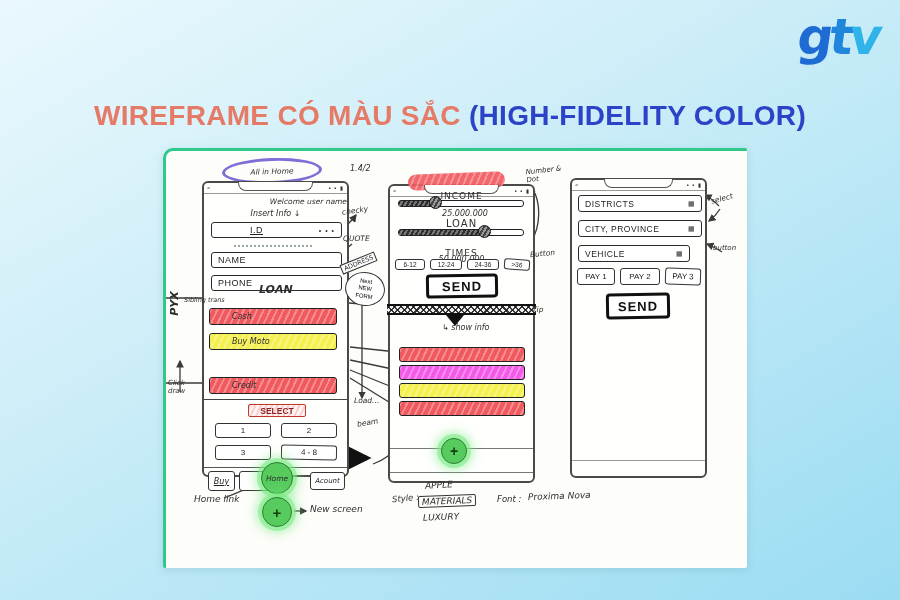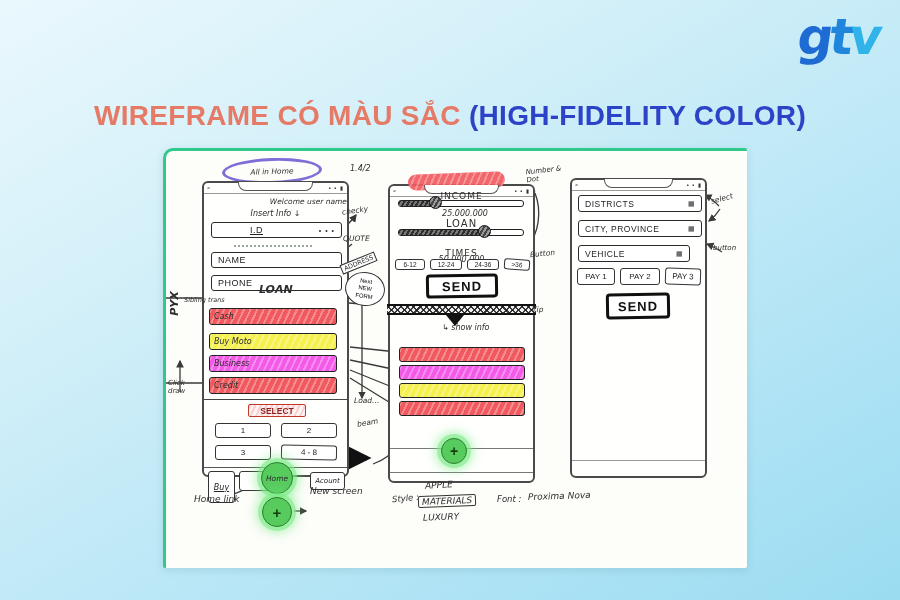--- a/index.html
+++ b/index.html
@@ -26,21 +26,21 @@
   .sketch svg.lines { left:0; top:0; pointer-events:none; }
 
   .phone { position:absolute; border:2px solid #4a4a4a; border-radius:6px; background:#fffffe; }
   .statusbar { position:absolute; top:0; left:0; right:0; height:11px; border-bottom:1px solid #999; font-size:5.5px; color:#333; }
   .sb-l { position:absolute; left:3px; top:2px; } .sb-r { position:absolute; right:3px; top:2px; letter-spacing:1px; }
   .notch { position:absolute; top:-1px; left:24%; width:52%; height:9px; background:#fffffe; border:1.3px solid #555; border-top:none; border-radius:0 0 8px 8px; }
 
   .field { position:absolute; border:1.6px solid #2b2b2b; border-radius:3px; background:#fff; font-size:9px; color:#222; display:flex; align-items:center; padding:0 6px; letter-spacing:.5px; }
   .bar { position:absolute; height:17px; border:1.6px solid #222; border-radius:3px; overflow:hidden; display:flex; align-items:center; }
   .bar::after { content:""; position:absolute; inset:0; background:repeating-linear-gradient(115deg, rgba(255,255,255,.3) 0 2px, transparent 2px 6px); }
-  .bar span { font-size:8px; padding-left:4px; position:relative; z-index:1; }
+  .bar span { font-size:8px; padding-left:22px; position:relative; z-index:1; }
   .c-red { background:#f0595e; } .c-yellow { background:#f4f04e; } .c-magenta { background:#f45ae8; }
 
   .btn { position:absolute; border:1.5px solid #333; border-radius:3px; background:#fff; display:flex; align-items:center; justify-content:center; font-size:8px; color:#222; }
   .send { border:3.5px solid #101010; border-radius:4px; font-weight:bold; font-size:13px; letter-spacing:1px; background:#fff; display:flex; align-items:center; justify-content:center; transform:rotate(-1deg); color:#111; }
   .select-box { border:1.6px solid #c0392b; color:#8e1f1f; background:repeating-linear-gradient(115deg, rgba(240,120,120,.35) 0 2px, rgba(255,230,230,.5) 2px 5px); font-weight:bold; font-size:8.5px; display:flex; align-items:center; justify-content:center; border-radius:2px; }
 
   .track { position:absolute; height:7px; border:1.4px solid #222; border-radius:3px; background:#fff; }
   .fill { position:absolute; left:0; top:0; bottom:0; background:repeating-linear-gradient(120deg,#2e2e2e 0 2px,#777 2px 4px); }
   .knob { position:absolute; width:13px; height:13px; border-radius:50%; border:1.5px solid #111; background:repeating-linear-gradient(120deg,#444 0 2px,#999 2px 4px); top:-5px; }
 
@@ -138,38 +138,35 @@
     <div class="field" style="top:92px;left:7px;width:131px;height:16px;">
       <span>PHONE</span>
     </div>
 
     <div class="bar c-red" style="top:125px;left:5px;width:128px;">
         <span class="hw">Cash</span>
       </div>
     <div class="bar c-yellow" style="top:150px;left:5px;width:128px;">
         <span class="hw">Buy Moto</span>
       </div>
-    <div class="bar c-magenta" style="top:172px;left:5px;width:128px;">
-        <span class="hw">Business</span>
-      </div>
     <div class="bar c-red" style="top:194px;left:5px;width:128px;text-align:center;">
         <span class="hw">Credit</span>
       </div>
 
     <div class="hline" style="top:216px;border-top:1.6px solid #444;"></div>
     <div class="abs select-box" style="top:221px;left:44px;width:58px;height:13px;">
       <span>SELECT</span>
     </div>
     <div class="btn" style="top:240px;left:11px;width:56px;height:15px;">1</div>
     <div class="btn" style="top:240px;left:77px;width:56px;height:15px;">2</div>
     <div class="btn" style="top:262px;left:11px;width:56px;height:15px;">3</div>
     <div class="btn" style="top:262px;left:77px;width:56px;height:15px;transform:rotate(1deg);">4 - 8</div>
 
     <div class="hline" style="top:284px;border-top:1.3px solid #555;"></div>
-    <div class="btn hw" style="top:288px;left:4px;width:27px;height:32px;font-size:8px;text-decoration:underline;">Buy</div>
+    <div class="btn hw" style="top:288px;left:4px;width:27px;height:20px;font-size:8px;text-decoration:underline;">Buy</div>
     <div class="btn" style="top:288px;left:35px;width:45px;height:20px;"></div>
     <div class="btn hw" style="top:289px;left:106px;width:35px;height:18px;font-size:7px;">Acount</div>
     <div class="gcircle glow" style="left:57px;top:279px;width:32px;height:32px;font-size:7.5px;">
       <span class="hw">Home</span>
     </div>
   </div>
 
   <div class="abs hw note" style="left:176px;top:56px;transform:rotate(-8deg);">checky</div>
   <div class="abs hw note" style="left:185px;top:65px;">↓</div>
   <div class="abs hw note" style="left:177px;top:84px;">QUOTE</div>
@@ -181,21 +178,21 @@
   </div>
   <div class="abs hw" style="left:18px;top:137px;font-size:6.5px;margin-top:8px;">Sibling trans</div>
   <div class="abs hw" style="left:93px;top:132px;font-size:11px;font-weight:bold;">LOAN</div>
   <div class="abs hw" style="left:2px;top:228px;font-size:7px;width:26px;line-height:1.2;">Click draw</div>
   <div class="abs hw note" style="left:188px;top:246px;">Load...</div>
   <div class="abs hw note" style="left:191px;top:268px;transform:rotate(-10deg);">beam</div>
   <div class="abs hw" style="left:28px;top:343px;font-size:9px;">Home link</div>
   <div class="abs gcircle glow" style="left:96px;top:346px;width:30px;height:30px;font-size:15px;font-weight:bold;">
     <span>+</span>
   </div>
-  <div class="abs hw" style="left:144px;top:335px;font-size:9px;">New screen</div>
+  <div class="abs hw" style="left:144px;top:353px;font-size:9px;">New screen</div>
 
   <div class="phone" style="left:222px;top:33px;width:147px;height:299px;">
     <div class="blob" style="top:-13px;left:18px;width:97px;height:16px;"></div>
     <div class="statusbar">
       <span class="sb-l">≈</span>
       <span class="sb-r">▪ ▪ ▮</span>
       <div class="notch"></div>
     </div>
     <div class="abs hw up" style="top:5px;left:0;right:0;text-align:center;font-size:9px;letter-spacing:1px;">INCOME</div>
     <div class="track" style="top:14px;left:8px;width:126px;">

